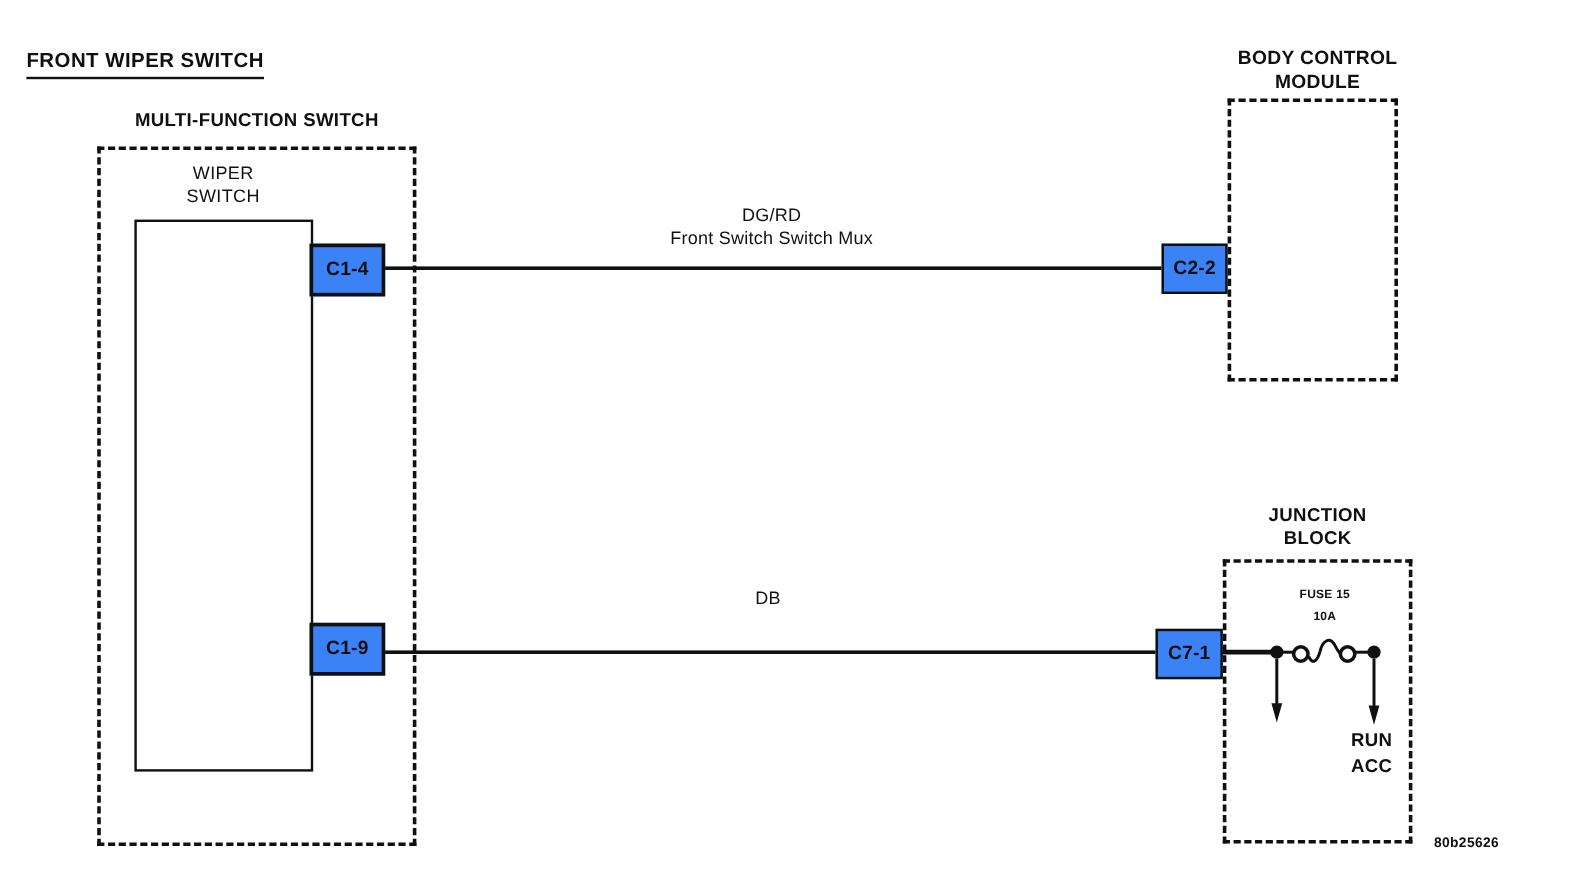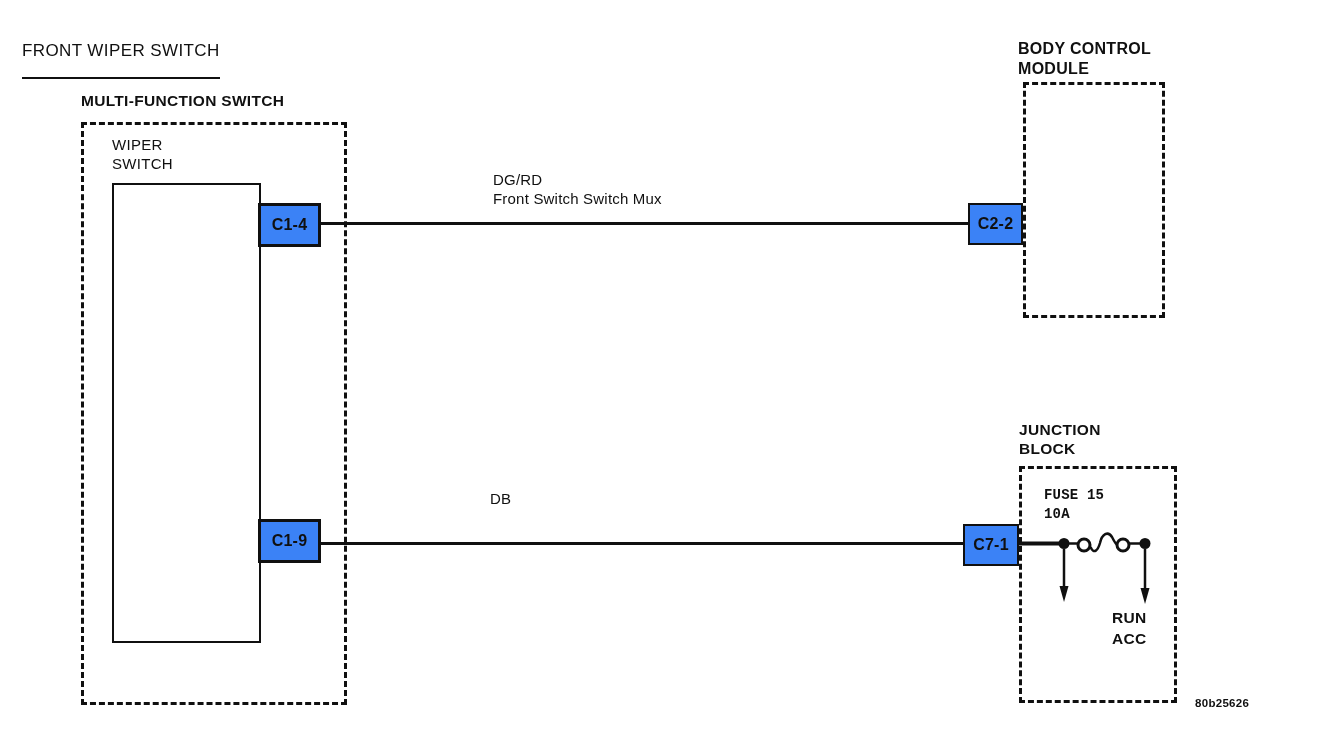--- a/index.html
+++ b/index.html
@@ -3,25 +3,25 @@
 <meta charset="utf-8">
 <style>
   :root { --ink:#101010; }
   html,body { margin:0; padding:0; background:#ffffff; }
   .page {
     position:relative; width:1328px; height:744px; background:#ffffff;
     font-family:"Liberation Sans", sans-serif; color:var(--ink);
     overflow:hidden;
   }
   .abs { position:absolute; }
-  .ctr { text-align:left; }
+  .ctr { text-align:center; }
 
   .diagram-title {
-    left:22px; top:41px; font-size:17px; font-weight:400; letter-spacing:.4px;
-    border-bottom:2.5px solid var(--ink); padding-bottom:16px;
+    left:22px; top:41px; font-size:17px; font-weight:700; letter-spacing:.4px;
+    border-bottom:2.5px solid var(--ink); padding-bottom:3px;
   }
 
   .mfs-label { left:81px; top:92px; width:266px; font-size:15.5px; font-weight:700; letter-spacing:.3px; }
   .mfs-box {
     left:81px; top:122px; width:260px; height:577px;
     border:3px dashed var(--ink);
   }
   .ws-label { left:112px; top:135px; width:148px; font-size:15px; line-height:19px; letter-spacing:.3px; }
   .ws-box { left:112px; top:183px; width:145px; height:456px; border:2.5px solid var(--ink); background:#fff; }
 
@@ -42,21 +42,21 @@
   .wire-label { font-size:15px; line-height:19px; letter-spacing:.2px; }
   .wl1 { left:493px; top:170px; width:300px; }
   .wl2 { left:490px; top:489px; width:300px; }
 
   .bcm-label { left:1018px; top:39px; width:160px; font-size:16px; font-weight:700; line-height:20px; letter-spacing:.3px; }
   .bcm-box { left:1023px; top:82px; width:136px; height:230px; border:3px dashed var(--ink); }
 
   .jb-label { left:1019px; top:420px; width:158px; font-size:15.5px; font-weight:700; line-height:19px; letter-spacing:.3px; }
   .jb-box { left:1019px; top:466px; width:152px; height:231px; border:3px dashed var(--ink); }
 
-  .fuse-label { left:1044px; top:486px; width:120px; font-size:14px; font-weight:700; line-height:19px; letter-spacing:.2px;font-family:Liberation Mono, monospace; }
+  .fuse-label { left:1044px; top:486px; width:120px; font-size:10px; font-weight:700; line-height:19px; letter-spacing:.2px; }
   .runacc-label { left:1112px; top:607px; width:62px; font-size:15.5px; font-weight:700; line-height:21px; letter-spacing:.3px; }
 
   .fuse-svg { left:950px; top:460px; z-index:4; color:var(--ink); }
 
   .figure-id { left:1195px; top:697px; font-size:11.5px; font-weight:700; letter-spacing:.3px; }
 </style>
 </head>
 <body>
 
 <div class="page">

